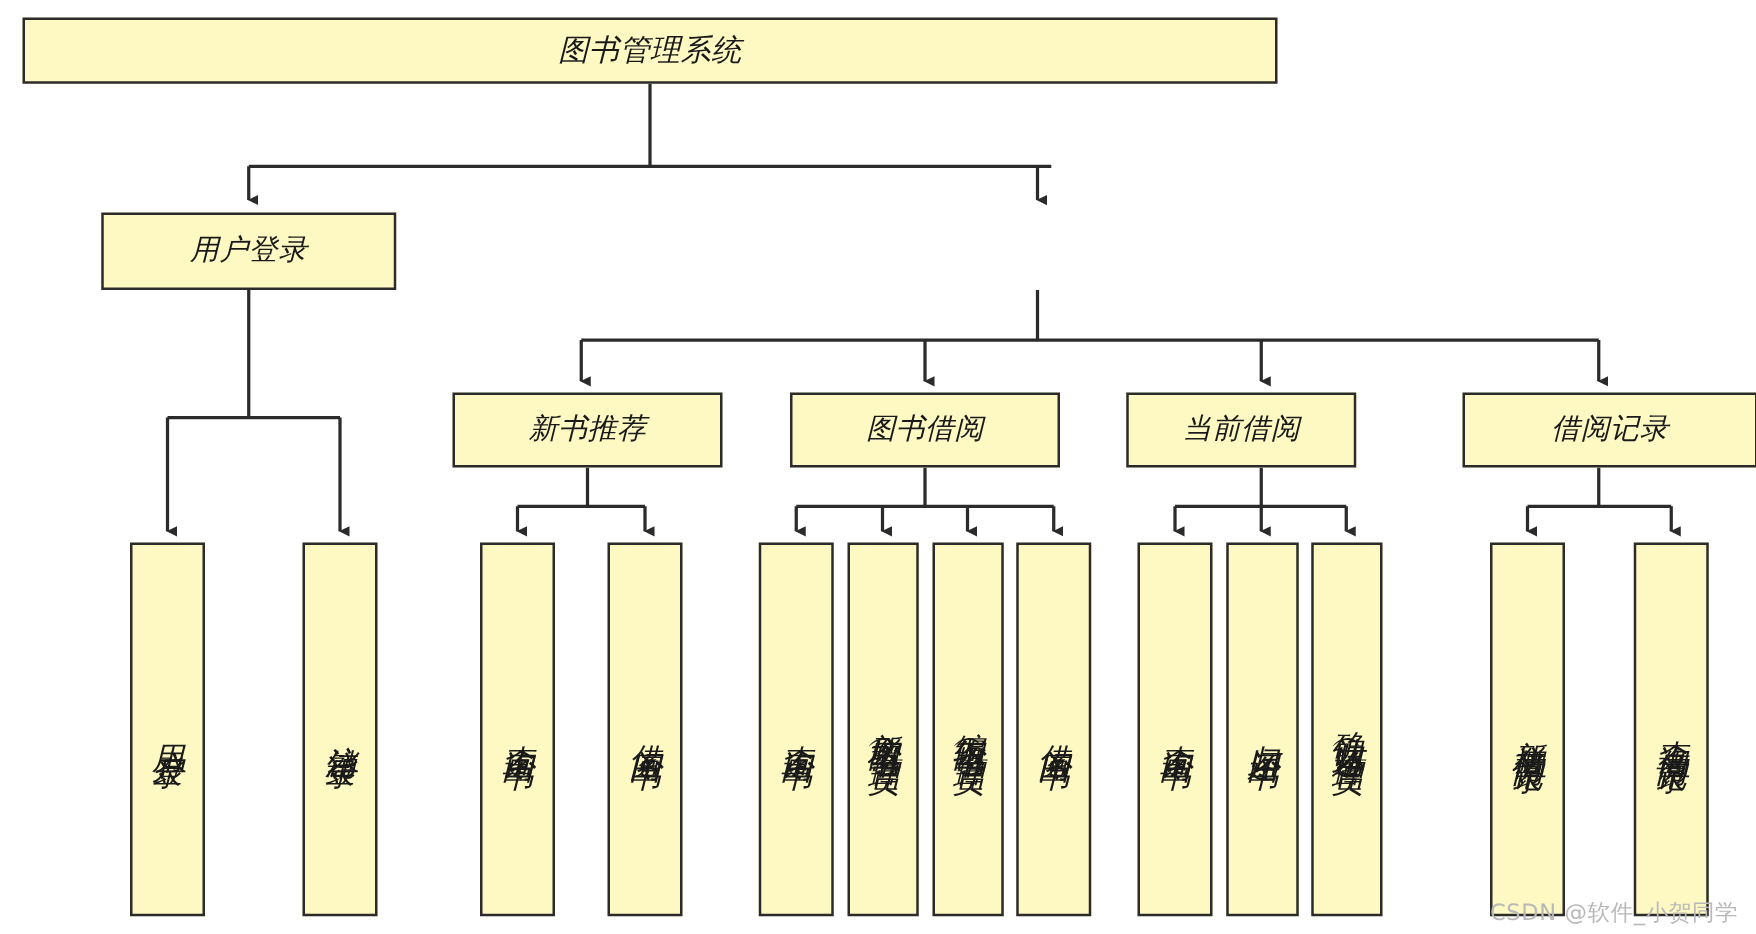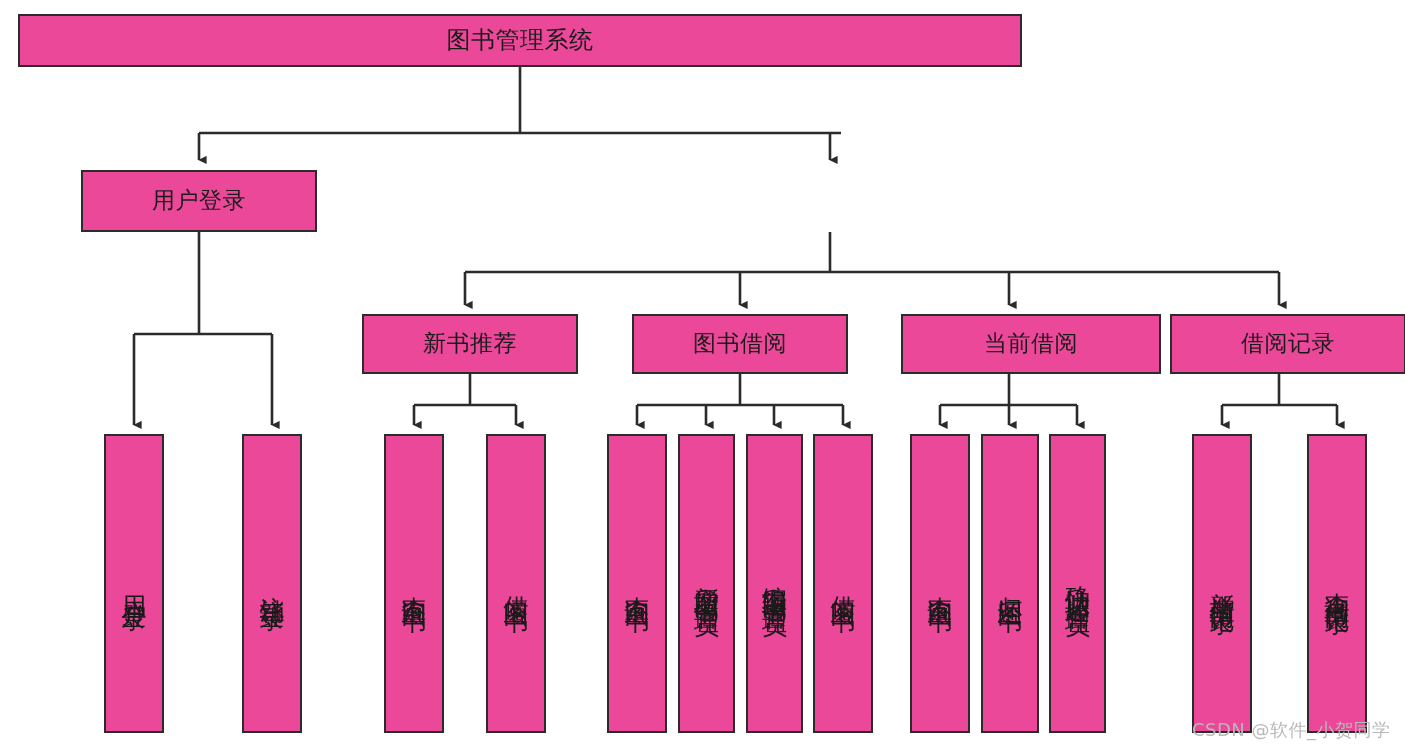--- a/index.html
+++ b/index.html
@@ -24,26 +24,27 @@
     position: absolute;
     left: 0;
     top: 0;
     width: 1405px;
     height: 747px;
     pointer-events: none;
   }
   .node {
     position: absolute;
     box-sizing: border-box;
-    background: #ec4899;
+    background: #fef9c3;
     border: 2px solid #2b2b2b;
     display: flex;
     align-items: center;
     justify-content: center;
     overflow: hidden;
+    font-style: italic;
   }
   .node-label {
     color: #1a1a1a;
     line-height: 1.18;
     letter-spacing: 0.5px;
     white-space: nowrap;
     text-align: center;
   }
   
   .node.horiz .node-label {
@@ -137,21 +138,21 @@
   <div class="node horiz" style="left:81px; top:170px; width:236px; height:62px;">
     <span class="node-label">用户登录</span>
   </div>
 
   <div class="node horiz" style="left:362px; top:314px; width:216px; height:60px;">
     <span class="node-label">新书推荐</span>
   </div>
   <div class="node horiz" style="left:632px; top:314px; width:216px; height:60px;">
     <span class="node-label">图书借阅</span>
   </div>
-  <div class="node horiz" style="left:901px; top:314px; width:260px; height:60px;">
+  <div class="node horiz" style="left:901px; top:314px; width:184px; height:60px;">
     <span class="node-label">当前借阅</span>
   </div>
   <div class="node horiz" style="left:1170px; top:314px; width:236px; height:60px;">
     <span class="node-label">借阅记录</span>
   </div>
 
   <div class="node vert" style="left:104px; top:434px; width:60px; height:299px;">
     <span class="node-label">用户登录</span>
   </div>
   <div class="node vert" style="left:242px; top:434px; width:60px; height:299px;">

